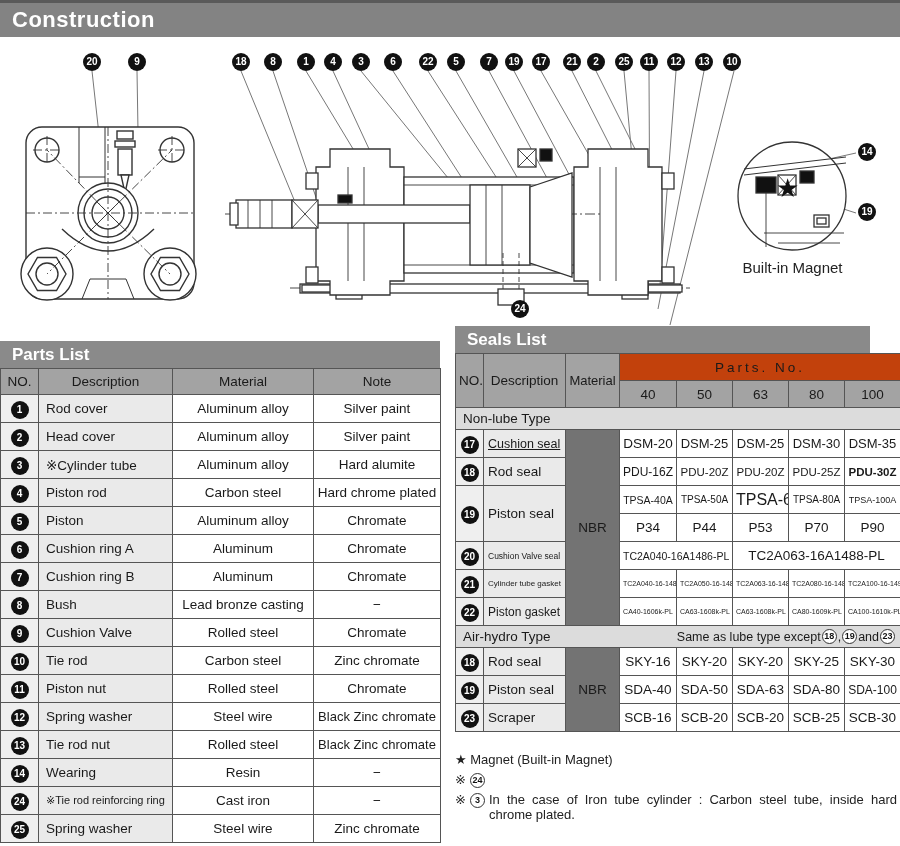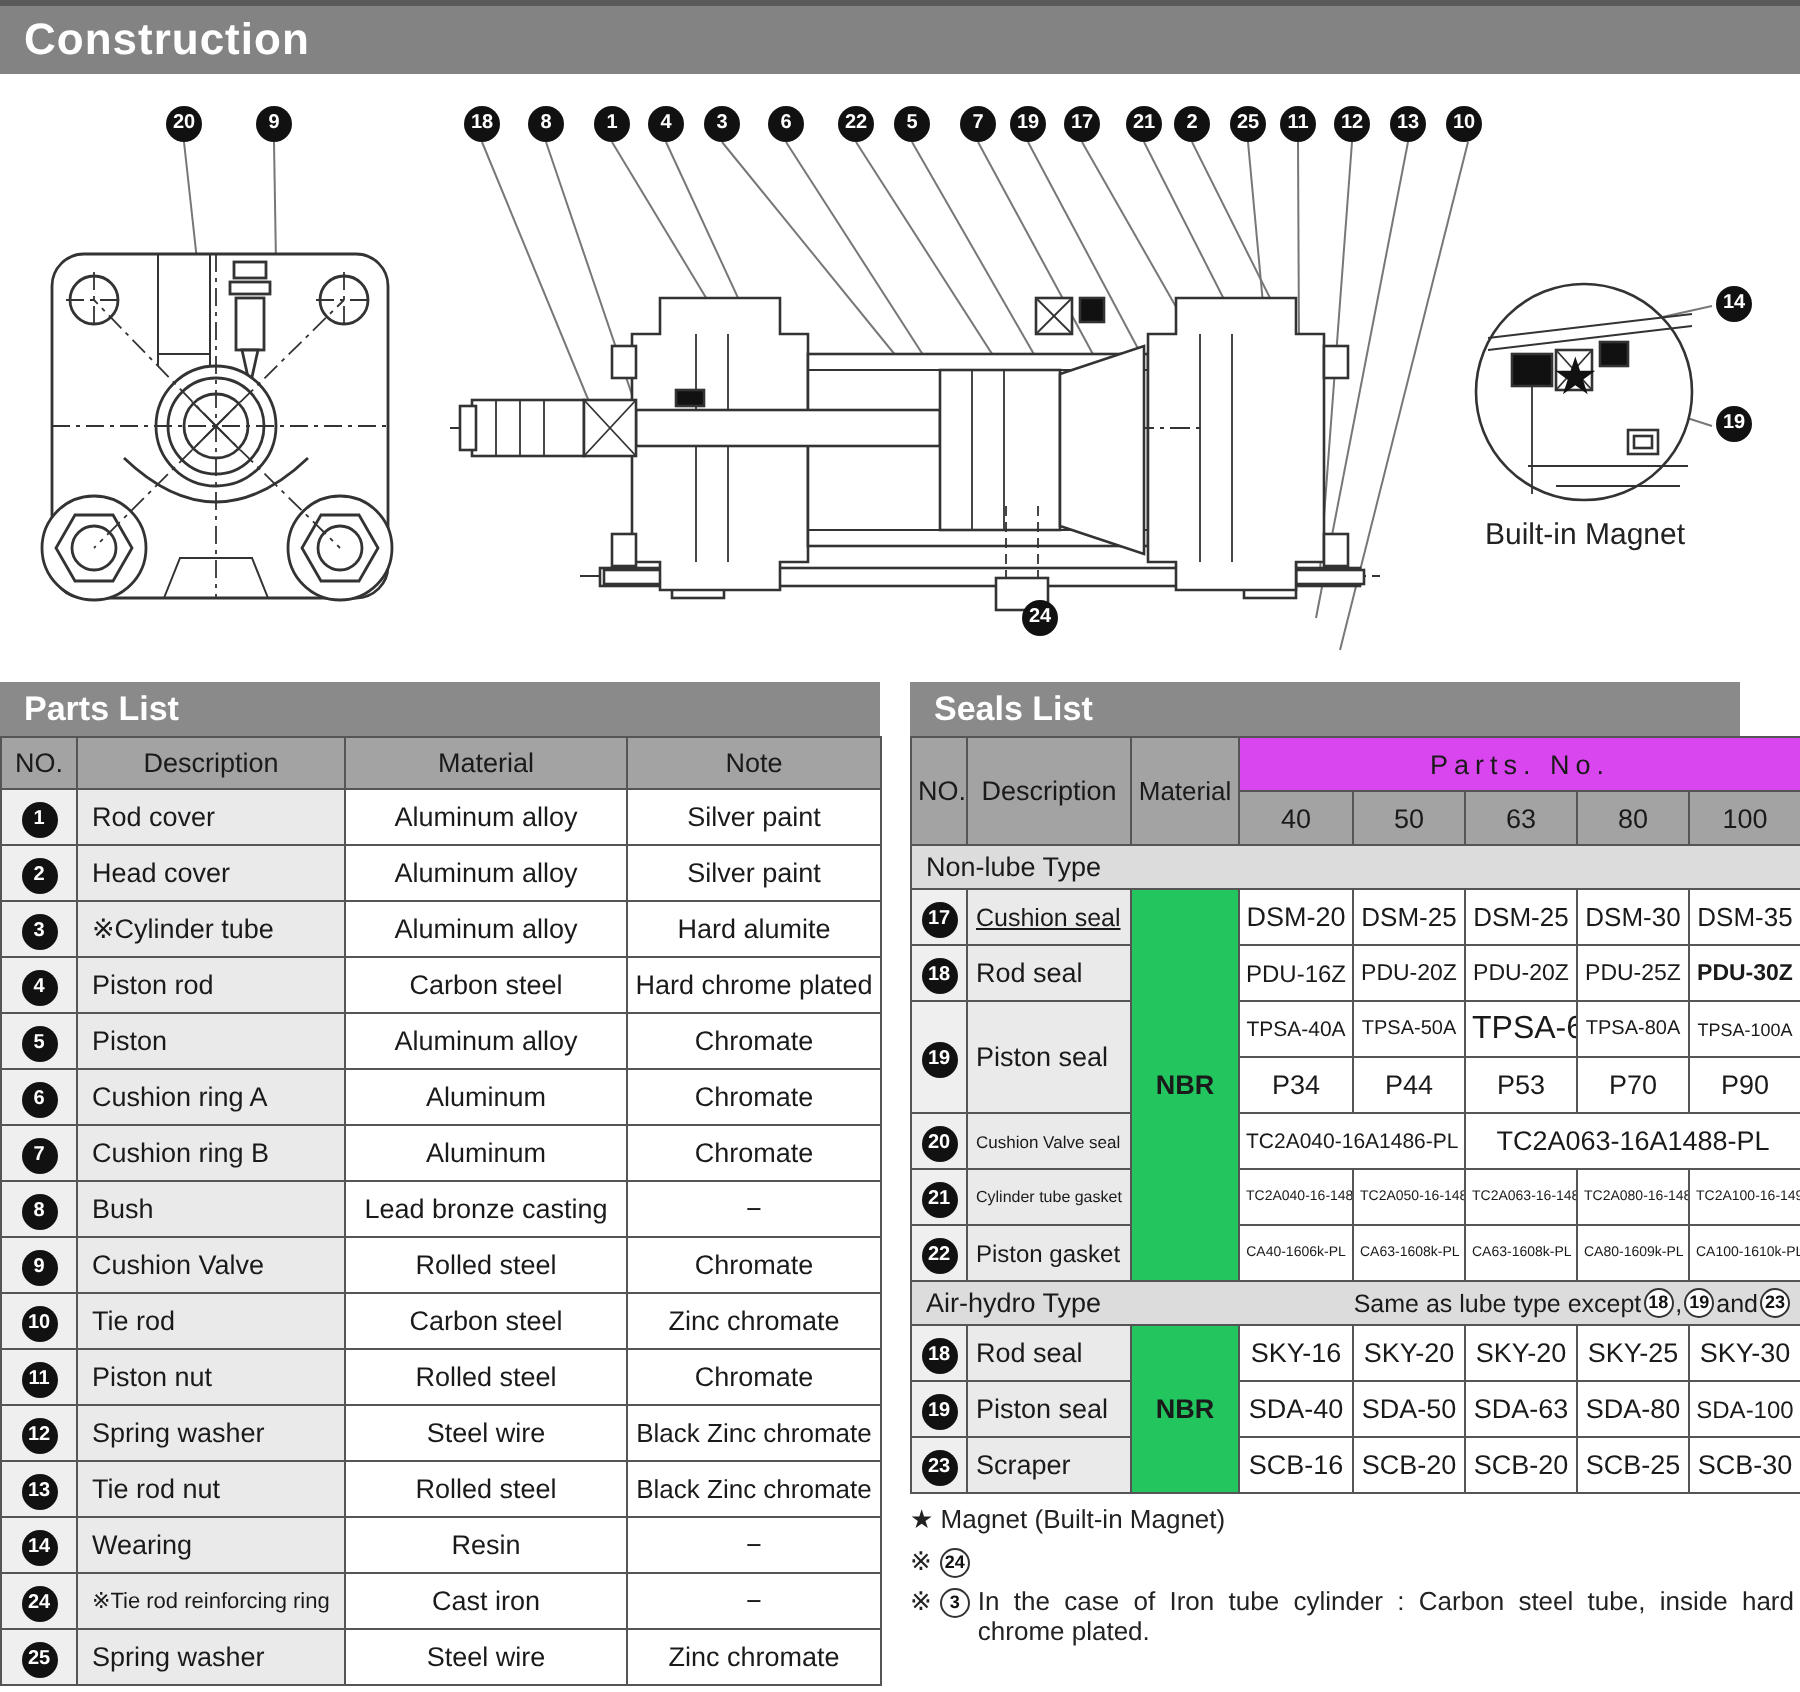--- a/index.html
+++ b/index.html
@@ -41,28 +41,28 @@
   .bandflex{display:flex;justify-content:space-between;align-items:center;}
   .bandnote{font-size:12.5px;display:flex;align-items:center;gap:1px;padding-right:2px;}
 
   
   .parts{position:absolute;left:0;top:341px;width:440px;}
   .parts table{width:440px;}
   .parts tr{height:28px;}
   .parts thead tr{height:26px;}
 
   
-  .seals{position:absolute;left:455px;top:341px;width:415px;}
+  .seals{position:absolute;left:455px;top:326px;width:415px;}
   .seals table{width:445px;}
   .seals tr{height:28px;}
   .seals .hrow{height:27px;}
   .seals .bandrow{height:22px;}
   .seals .desc-cell{padding-left:4px;}
-  .partsno{letter-spacing:3px;background:#d946ef;}
-  .mat-merge{background:#22c55e;text-align:center;font-size:13.5px;font-weight:bold;}
+  .partsno{letter-spacing:3px;background:#c2410c;}
+  .mat-merge{background:#737373;text-align:center;font-size:13.5px;}
 
   
   .foot{position:absolute;left:455px;top:752px;width:442px;font-size:13px;color:#222;}
   .foot .line{display:flex;align-items:flex-start;gap:4px;margin-bottom:4px;}
   .foot .line .obadge{flex:0 0 auto;margin-top:1px;}
   .foot .txt{text-align:justify;}
   .star-line{margin-bottom:5px;}
 </style>
 </head>
 <body>

